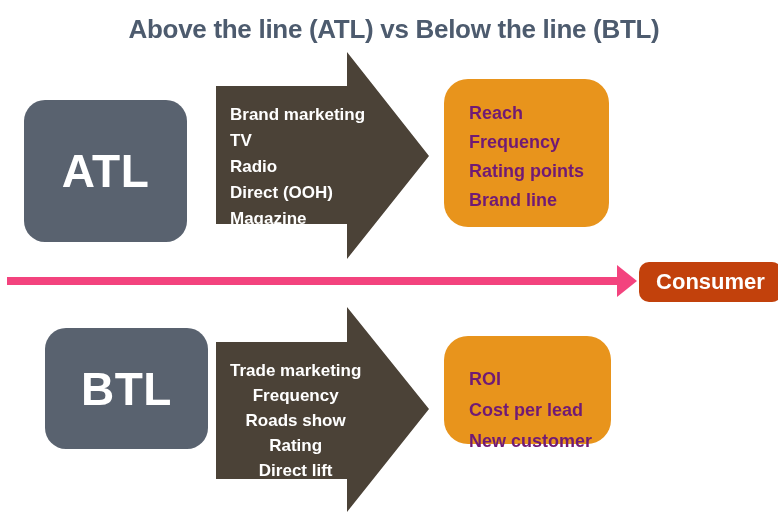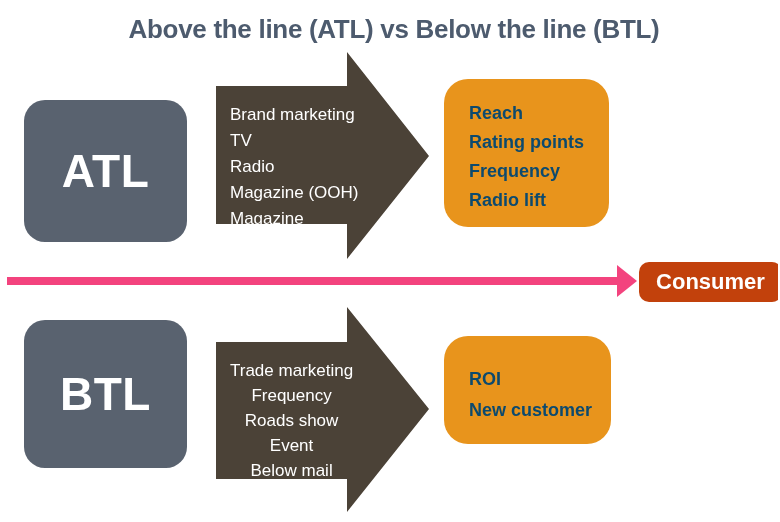--- a/index.html
+++ b/index.html
@@ -31,21 +31,21 @@
     border-radius: 21px;
     display: flex;
     align-items: center;
     justify-content: center;
     color: #ffffff;
     font-weight: bold;
     font-size: 46px;
     letter-spacing: 0.5px;
   }
   .gray-box.atl { top: 96px; }
-  .gray-box.btl { top: 316px; height: 148px; }
+  .gray-box.btl { top: 324px; height: 121px; margin-left: 21px; }
 
   
   .arrow {
     position: absolute;
     left: 212px;
     width: 213px;
     background: #4b4237;
   }
   .arrow.top {
     top: 48px;
@@ -55,34 +55,34 @@
   .arrow.bottom {
     top: 303px;
     height: 205px;
     clip-path: polygon(0 35px, 131px 35px, 131px 0, 213px 102px, 131px 205px, 131px 172px, 0 172px);
   }
   .arrow-text {
     position: absolute;
     left: 10px;
     top: 48px;
     color: #ffffff;
-    font-weight: normal;
+    font-weight: bold;
     font-size: 17px;
     line-height: 22px;
     white-space: nowrap;
   }
   .arrow.bottom .arrow-text { top: 49px; line-height: 21px; text-align: center; }
 
   
   .orange-box {
     position: absolute;
     left: 440px;
     background: #e8941c;
     border-radius: 24px;
-    color: #0c4a6e;
+    color: #701a75;
     font-weight: bold;
     font-size: 18px;
   }
   .orange-box.top {
     top: 75px;
     width: 165px;
     height: 148px;
     padding: 20px 0 0 23px;
     line-height: 25px;
   }
@@ -138,50 +138,51 @@
 
   <div class="gray-box atl">
     <span>ATL</span>
   </div>
 
   <div class="arrow top">
     <div class="arrow-text">
       <div>Brand marketing</div>
       <div>TV</div>
       <div>Radio</div>
-      <div>Magazine (OOH)</div>
+      <div>Direct (OOH)</div>
       <div>Magazine</div>
     </div>
   </div>
 
   <div class="orange-box top">
     <div>Reach</div>
+    <div>Frequency</div>
     <div>Rating points</div>
-    <div>Frequency</div>
-    <div>Radio lift</div>
+    <div>Brand line</div>
   </div>
 
   <div class="consumer-line"></div>
   <div class="consumer-arrowhead"></div>
   <div class="consumer-box">
     <span>Consumer</span>
   </div>
 
   <div class="gray-box btl">
     <span>BTL</span>
   </div>
 
   <div class="arrow bottom">
     <div class="arrow-text">
       <div>Trade marketing</div>
       <div>Frequency</div>
       <div>Roads show</div>
-      <div>Event</div>
-      <div>Below mail</div>
+      <div>Rating</div>
+      <div>Direct lift</div>
     </div>
   </div>
 
   <div class="orange-box bottom">
     <div>ROI</div>
+    <div>Cost per lead</div>
     <div>New customer</div>
   </div>
 
 </div>
 
 </body></html>

